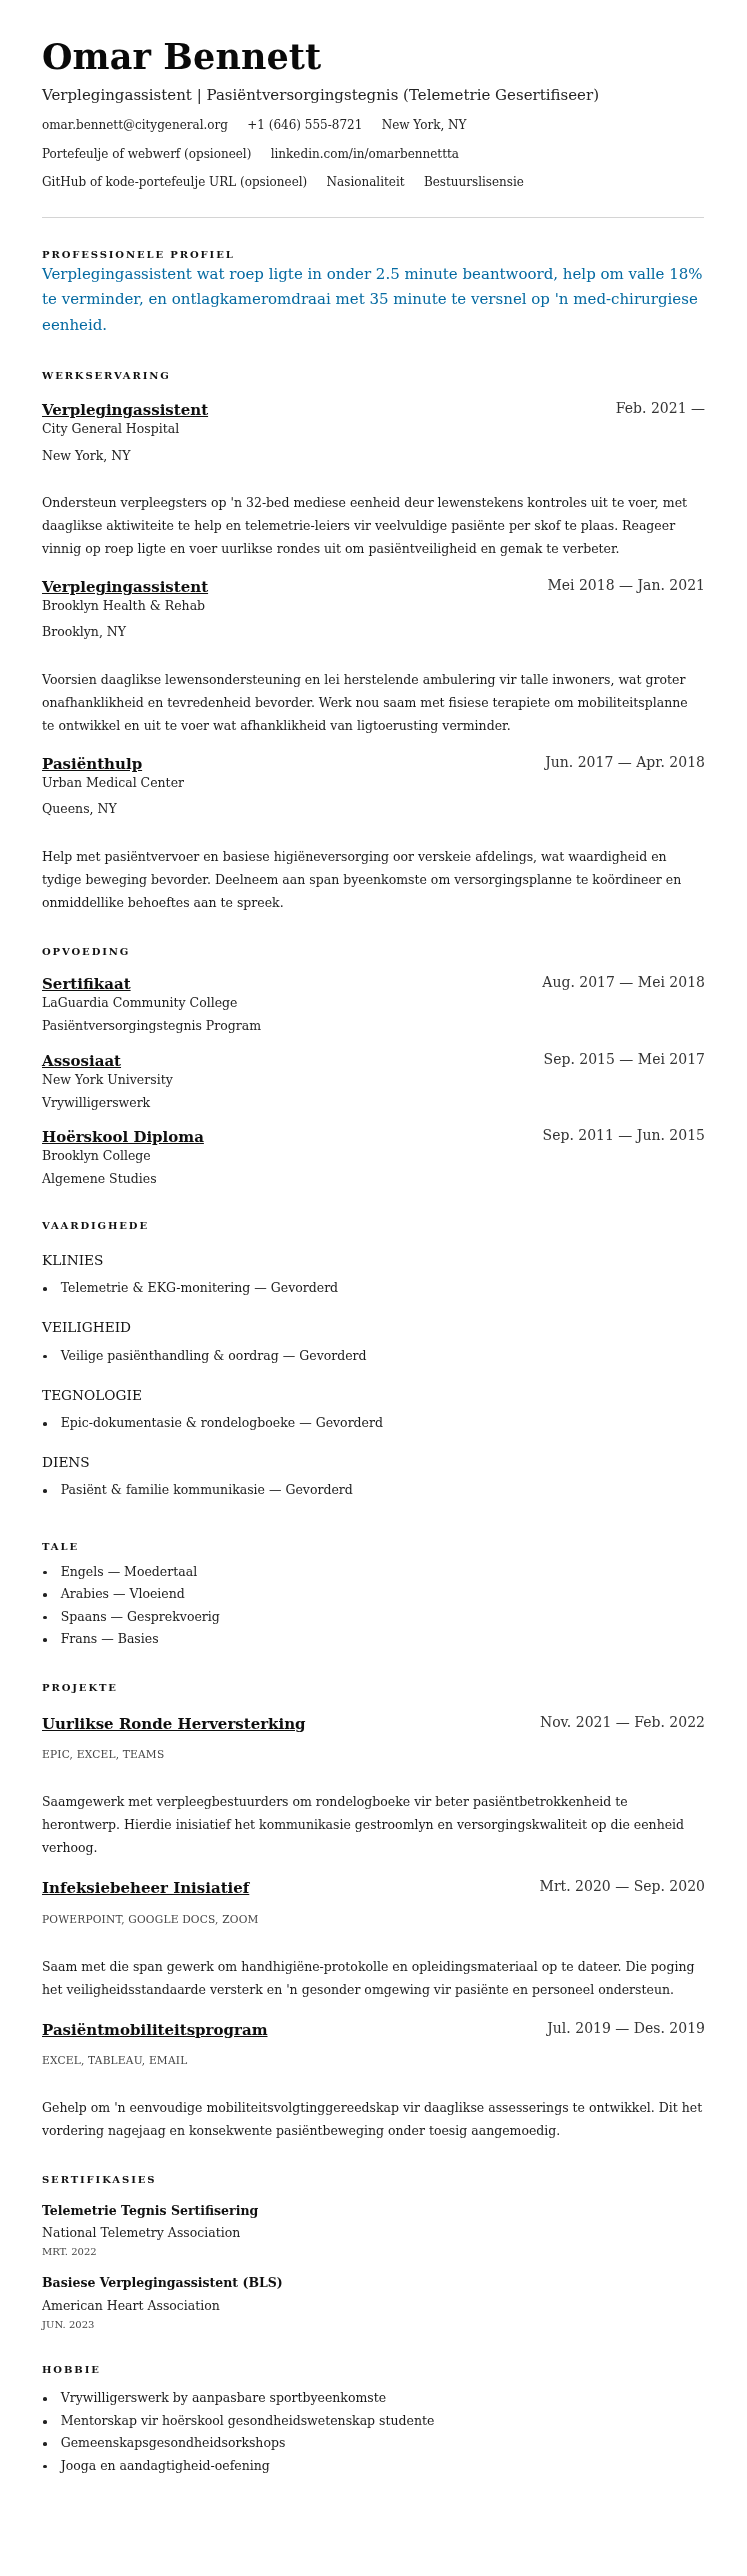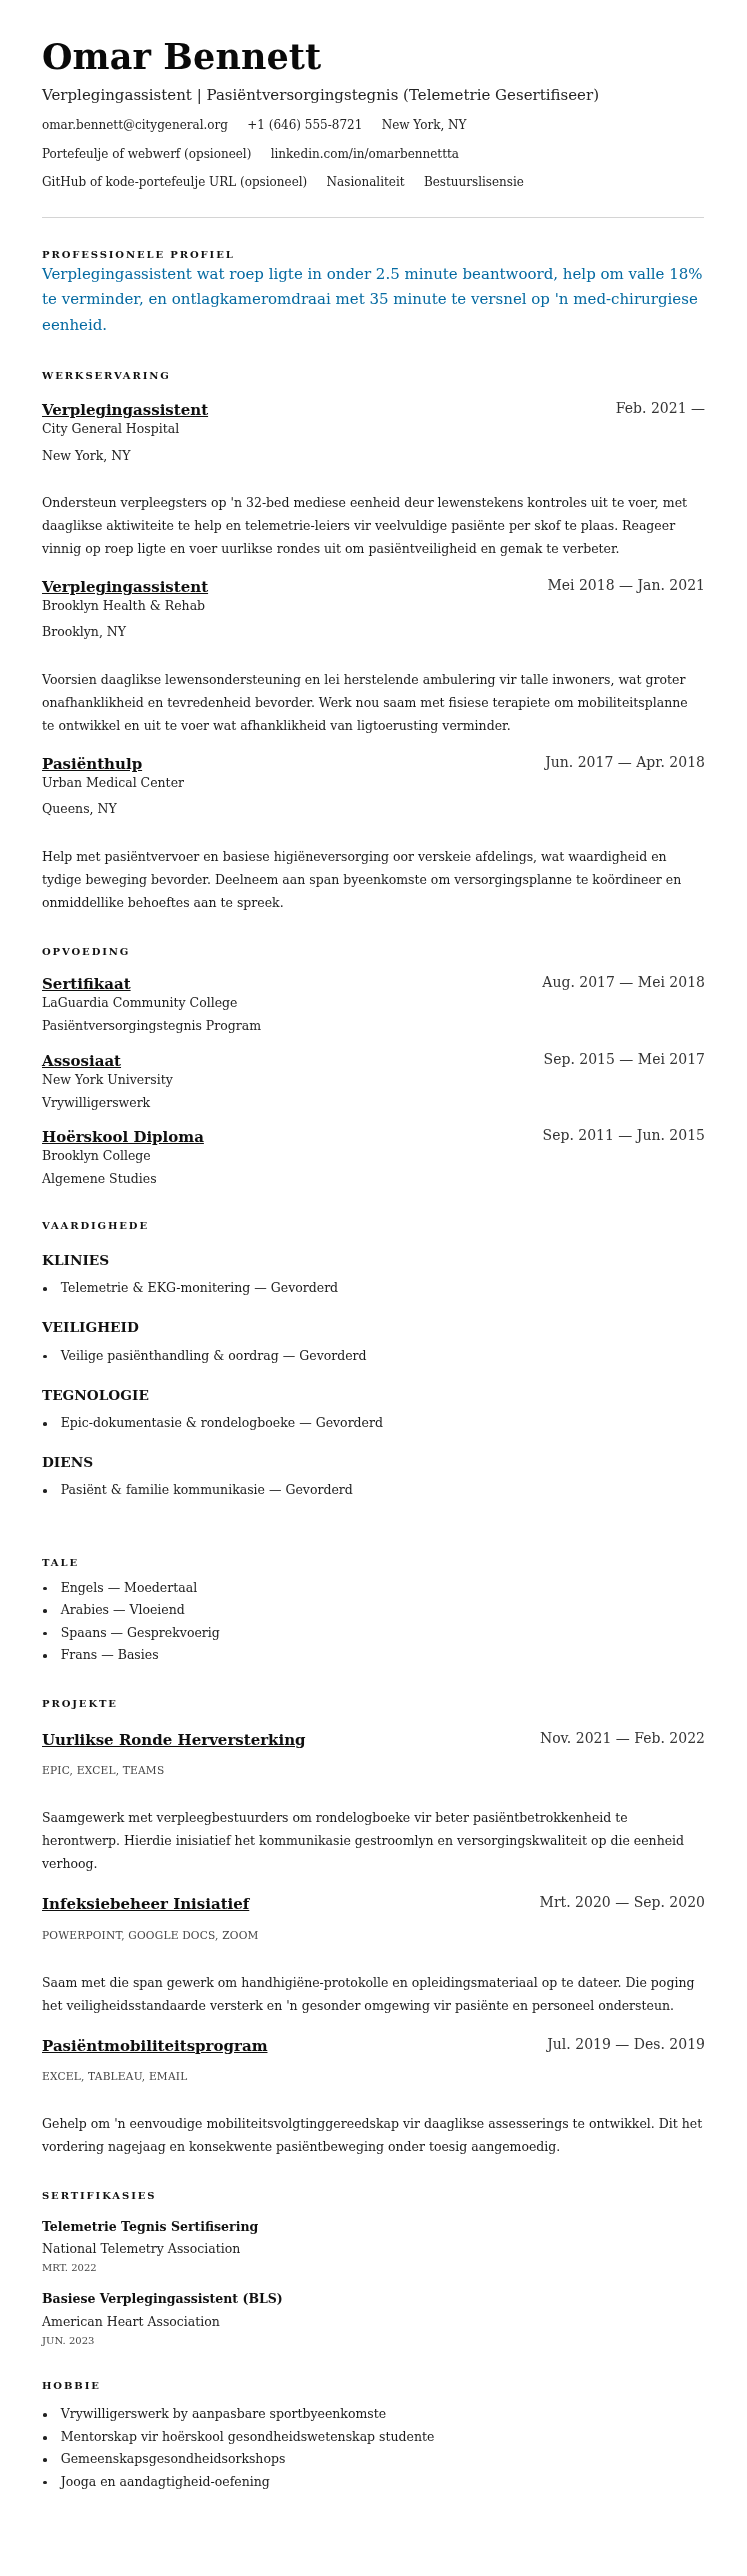--- a/index.html
+++ b/index.html
@@ -94,21 +94,21 @@
     font-size: 12.5px;
     line-height: 23px;
     color: #1a1a1a;
     width: 662px;
   }
   .edu-entry { margin-top: 16px; }
   .edu-entry .entry-loc { margin-top: 5.6px; }
   .skill-group-title {
     margin-top: 18.7px;
     font-size: 13.7px;
-    font-weight: bold;
+    font-weight: normal;
     line-height: 18.7px;
     color: #111;
   }
   ul.bullets {
     list-style: none;
     margin-top: 7.5px;
   }
   ul.bullets li {
     position: relative;
     padding-left: 18.7px;
@@ -119,21 +119,21 @@
   ul.bullets li::before {
     content: "";
     position: absolute;
     left: 1.2px;
     top: 10px;
     width: 3.7px;
     height: 3.7px;
     border-radius: 50%;
     background: #222;
   }
-  .langs-title { margin-top: 54px; }
+  .langs-title { margin-top: 38px; }
   .proj-entry { margin-top: 18.7px; }
   .proj-tech {
     margin-top: 13.7px;
     font-size: 10.6px;
     line-height: 15px;
     color: #444;
     text-transform: uppercase;
     letter-spacing: 0.2px;
   }
   .proj-entry .entry-desc { margin-top: 28px; }

